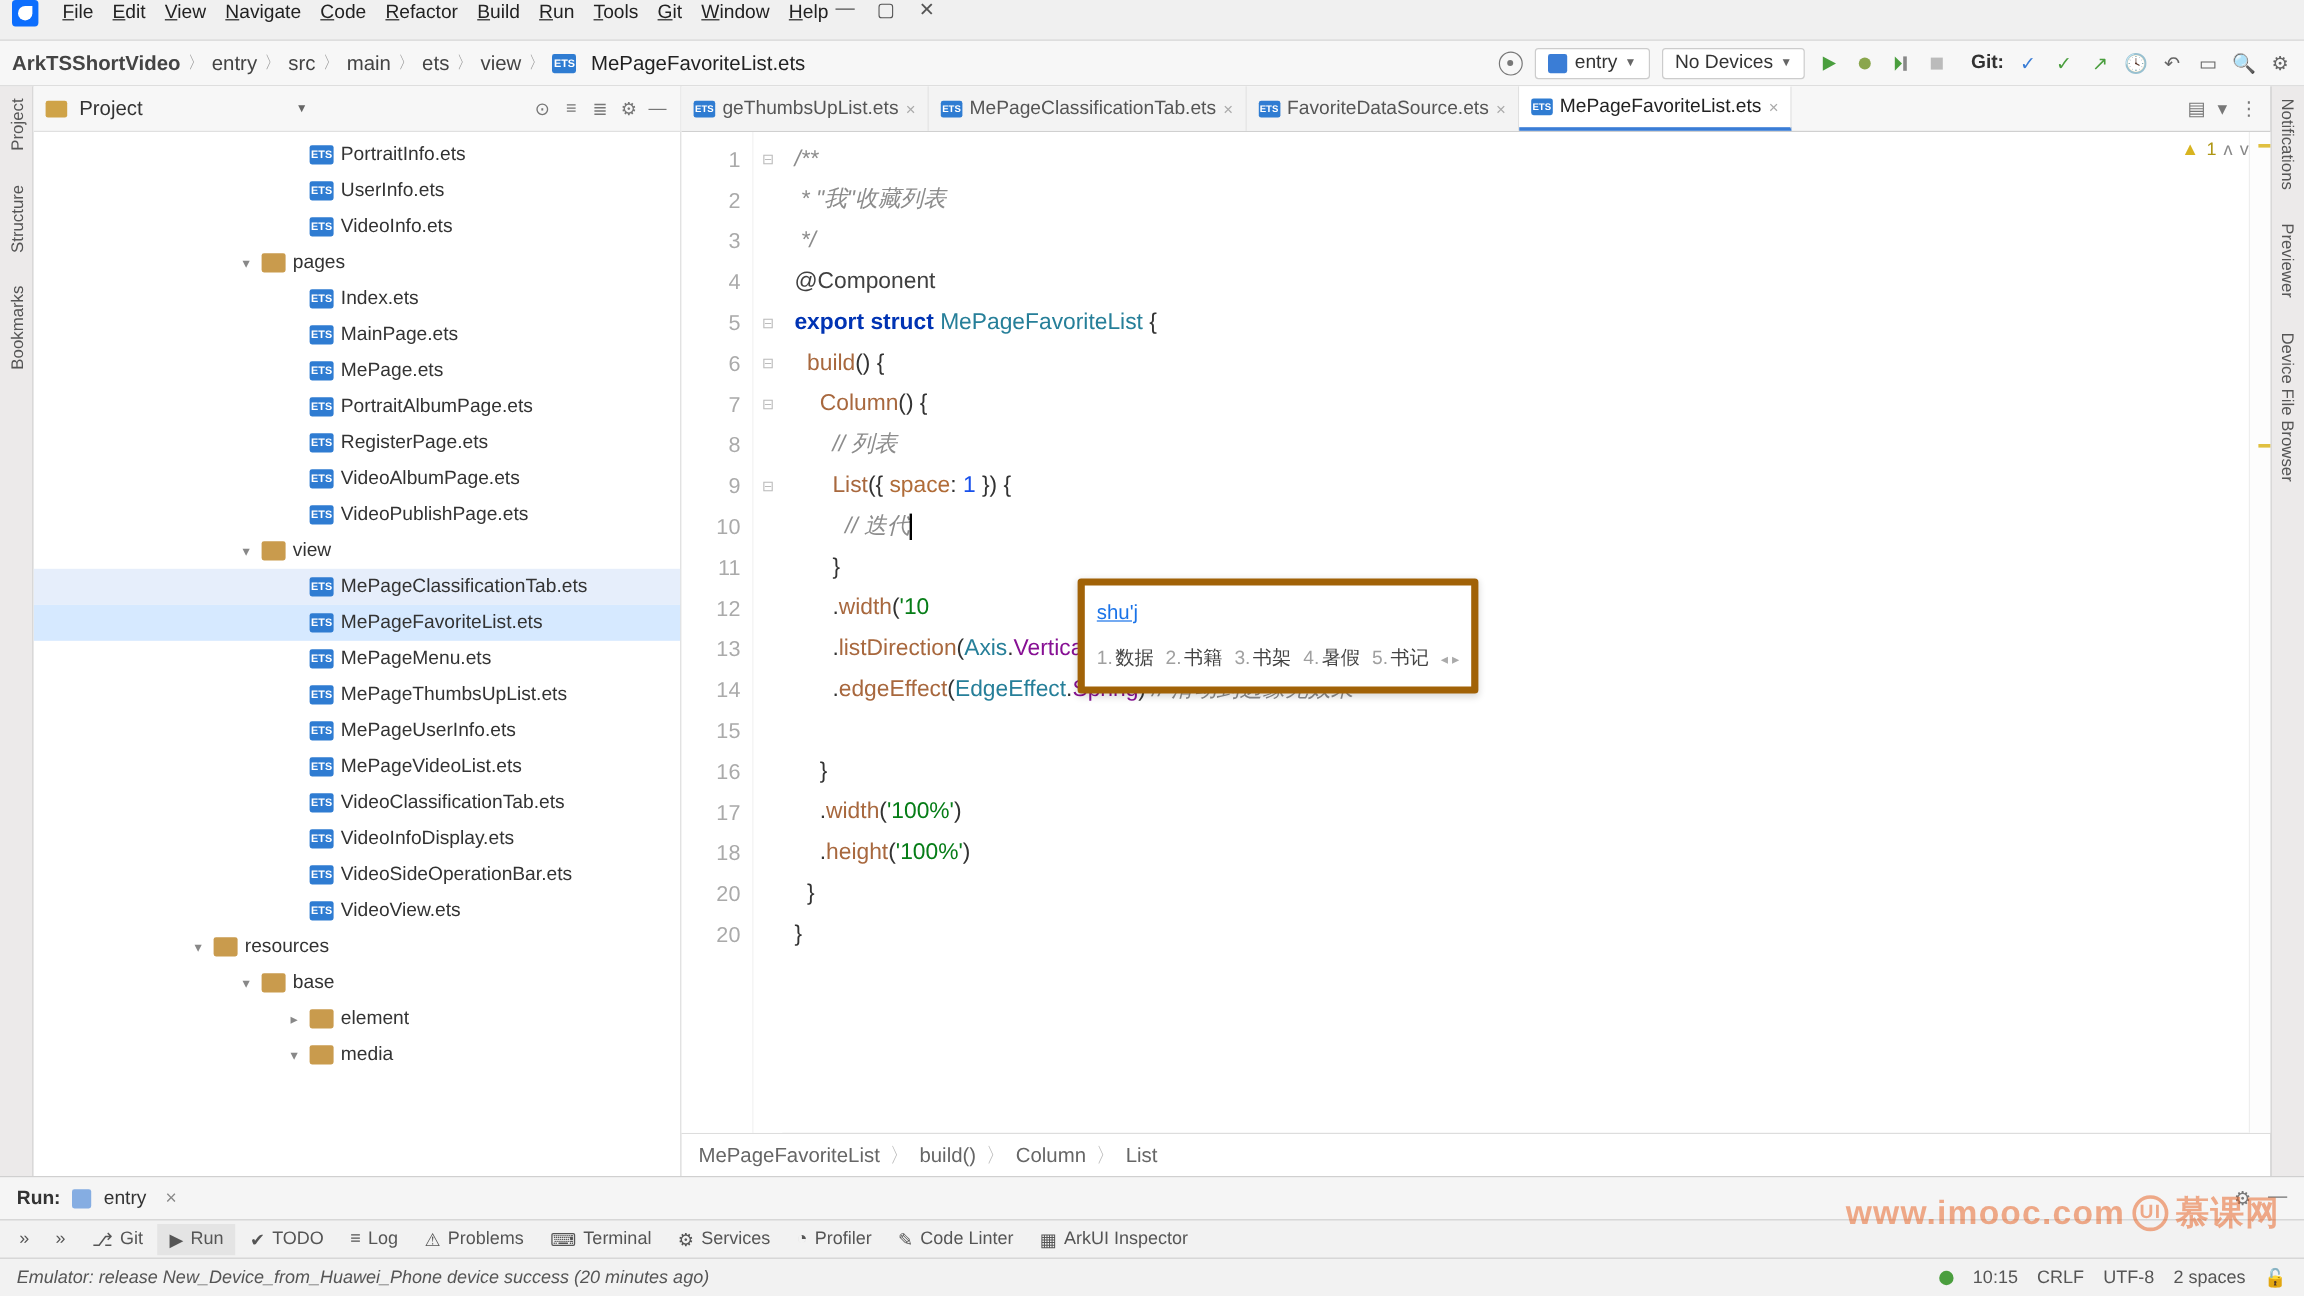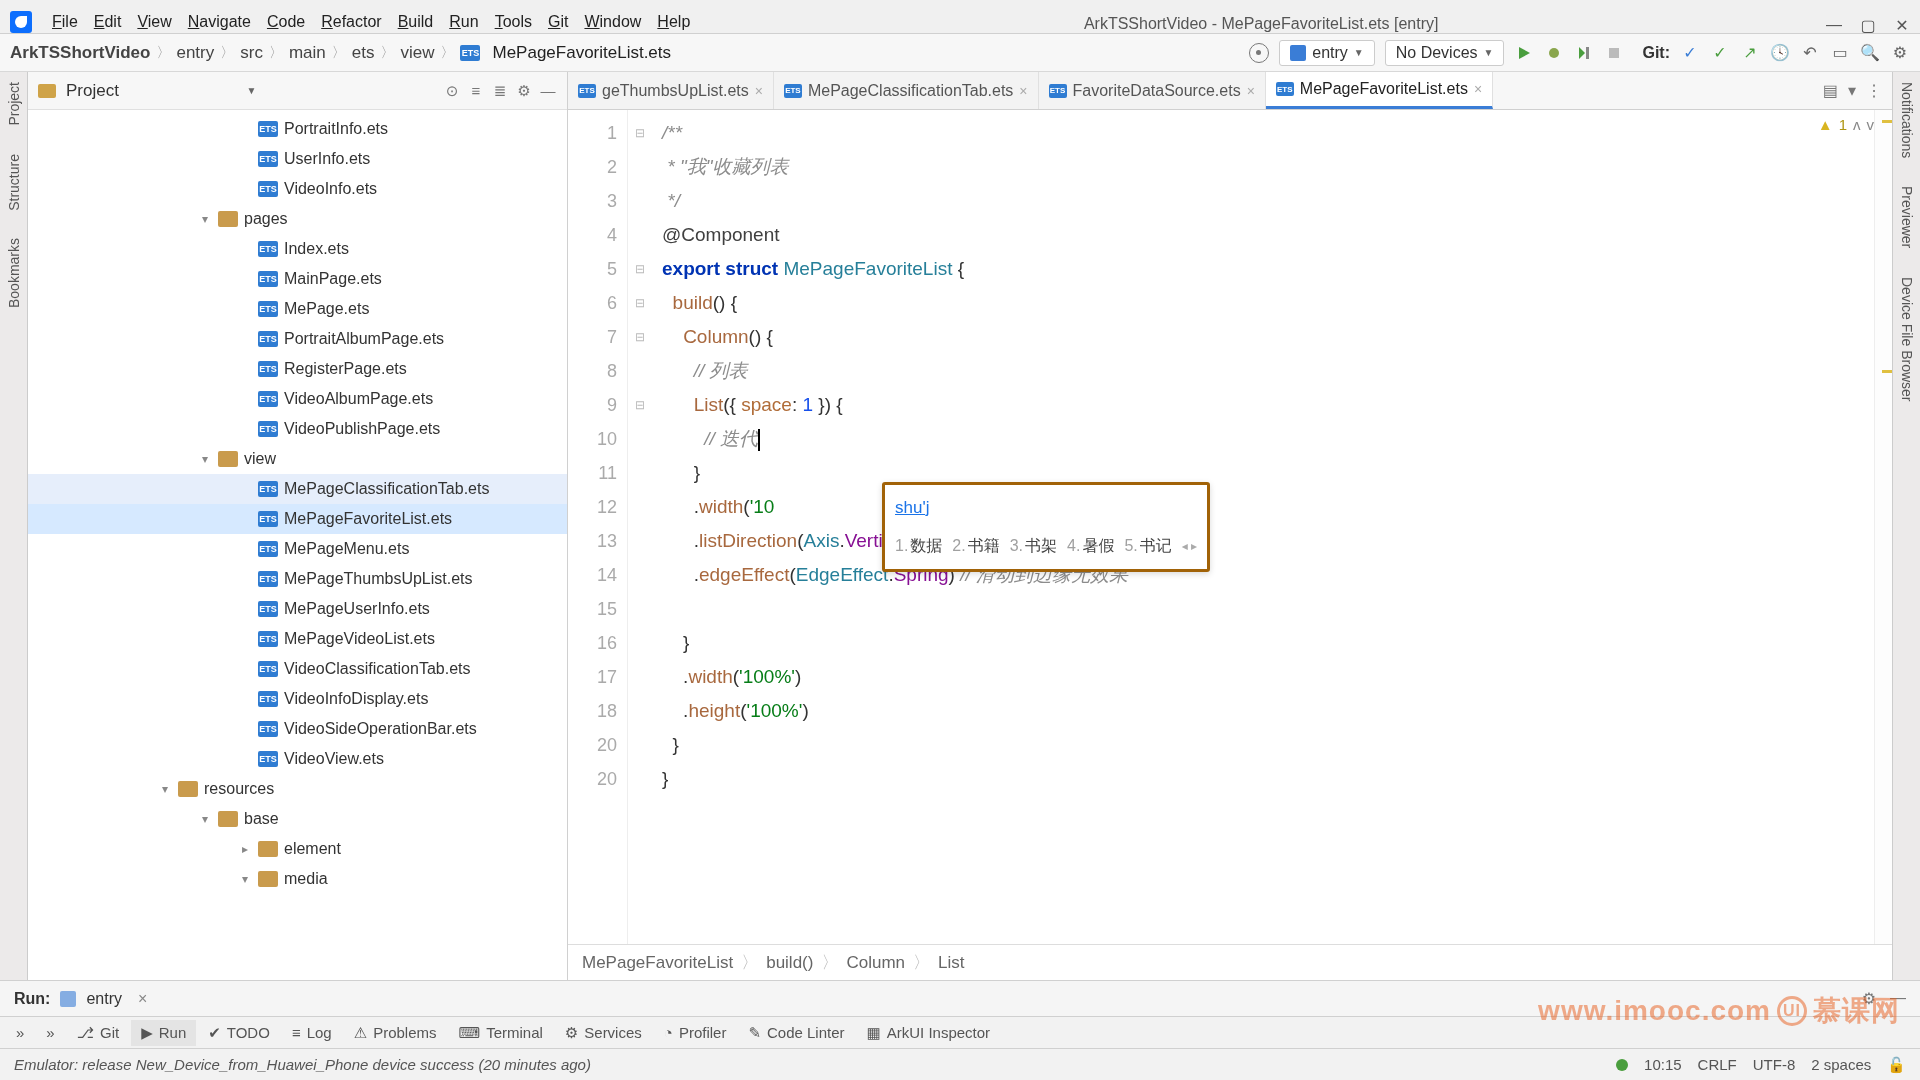--- a/index.html
+++ b/index.html
@@ -1,18 +1,18 @@
 <!DOCTYPE html>
 <html><head>
 <meta charset="utf-8">
 <style>
 * { margin:0; padding:0; box-sizing:border-box; font-family:'Segoe UI',Arial,sans-serif; }
 body { width:1920px; height:1080px; background:#f2f2f2; overflow:hidden; font-size:16px; color:#333; }
 
-.titlebar { height:34px; background:#f0f0f0; display:flex; align-items:flex-end; padding:0 10px; border-bottom:1px solid #d0d0d0; }
+.titlebar { height:34px; background:#f0f0f0; display:flex; align-items:flex-start; padding:0 10px; border-bottom:1px solid #d0d0d0; }
 .logo { width:22px; height:22px; background:#0d6efd; border-radius:3px; margin-right:14px; position:relative; }
 .logo::after { content:''; position:absolute; left:5px; top:5px; width:12px; height:12px; background:#fff; border-radius:50% 0 50% 50%; }
 .menubar { display:flex; gap:4px; }
 .menu-item { padding:2px 6px; color:#222; cursor:pointer; }
 .menu-item span.u { text-decoration:underline; }
 .title-text { flex:1; text-align:center; color:#555; }
 .win-controls { display:flex; gap:18px; }
 .win-btn { width:16px; height:16px; display:flex; align-items:center; justify-content:center; color:#555; font-size:16px; cursor:pointer; }
 
 .toolbar { height:38px; background:#f7f7f7; display:flex; align-items:center; padding:0 10px; border-bottom:1px solid #d8d8d8; }
@@ -68,21 +68,21 @@
 .code .fn { color:#a8683e; }
 .code .type { color:#267f99; }
 .code .num { color:#1750eb; }
 .code .com { color:#8c8c8c; font-style:italic; }
 .code .str { color:#067d17; }
 .code .id { color:#b06c38; }
 .code .member { color:#871094; }
 .hl-line { position:absolute; left:0; right:18px; height:34px; background:#fdfae6; z-index:-1; }
 .cursor { display:inline-block; width:2px; height:22px; background:#000; vertical-align:middle; }
 
-.ime-popup { position:absolute; background:#fff; border:3px solid #a16207; box-shadow:0 2px 6px rgba(0,0,0,.15); border-radius:3px; padding:6px 10px; font-size:17px; z-index:50; }
+.ime-popup { position:absolute; background:#fff; border:6px solid #a16207; box-shadow:0 2px 6px rgba(0,0,0,.15); border-radius:3px; padding:6px 10px; font-size:17px; z-index:50;margin-left:16px; }
 .ime-input { color:#1a73e8; text-decoration:underline; }
 .ime-candidates { display:flex; gap:10px; margin-top:4px; font-size:16px; color:#444; }
 .ime-candidates .n { color:#a0a0a0; margin-right:2px; }
 .ime-candidates .arrows { color:#aaa; font-size:12px; }
 
 .right-strip { width:18px; background:#fdfdfd; border-left:1px solid #eee; position:relative; }
 .marker { position:absolute; right:0; width:10px; height:3px; }
 .marker.warn { background:#e0c040; }
 
 .inspection { position:absolute; right:18px; top:6px; display:flex; align-items:center; gap:6px; color:#ae9613; font-size:15px; z-index:5; }
@@ -118,21 +118,20 @@
       <div class="menu-item"><span class="u">N</span>avigate</div>
       <div class="menu-item"><span class="u">C</span>ode</div>
       <div class="menu-item"><span class="u">R</span>efactor</div>
       <div class="menu-item"><span class="u">B</span>uild</div>
       <div class="menu-item"><span class="u">R</span>un</div>
       <div class="menu-item"><span class="u">T</span>ools</div>
       <div class="menu-item"><span class="u">G</span>it</div>
       <div class="menu-item"><span class="u">W</span>indow</div>
       <div class="menu-item"><span class="u">H</span>elp</div>
     </div>
-  <div class="title-text">ArkTSShortVideo - MePageFavoriteList.ets [entry]</div>
   <div class="win-controls">
     <div class="win-btn">—</div>
     <div class="win-btn">▢</div>
     <div class="win-btn">✕</div>
   </div>
 </div>
 
 <div class="toolbar">
   <div class="breadcrumb" id="breadcrumb">
       <span style="font-weight: bold;">ArkTSShortVideo</span>

